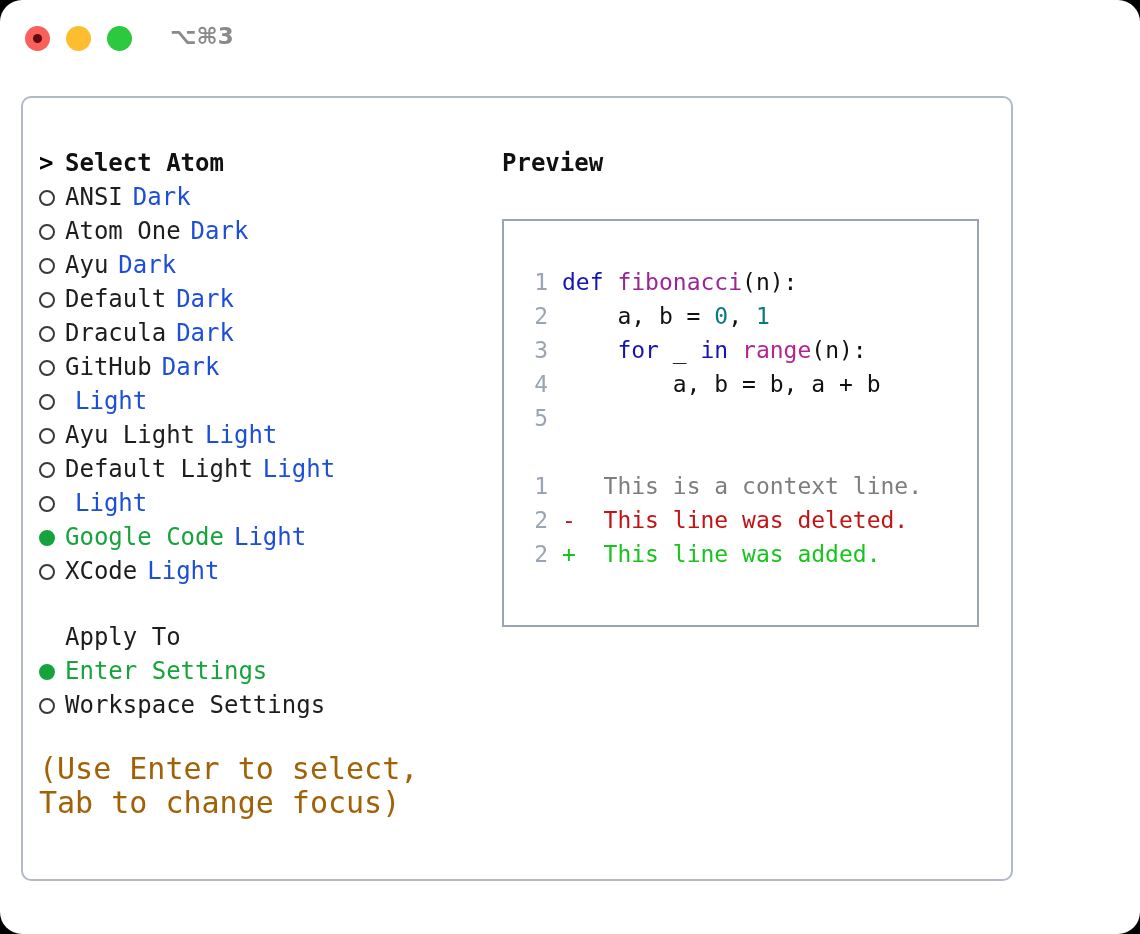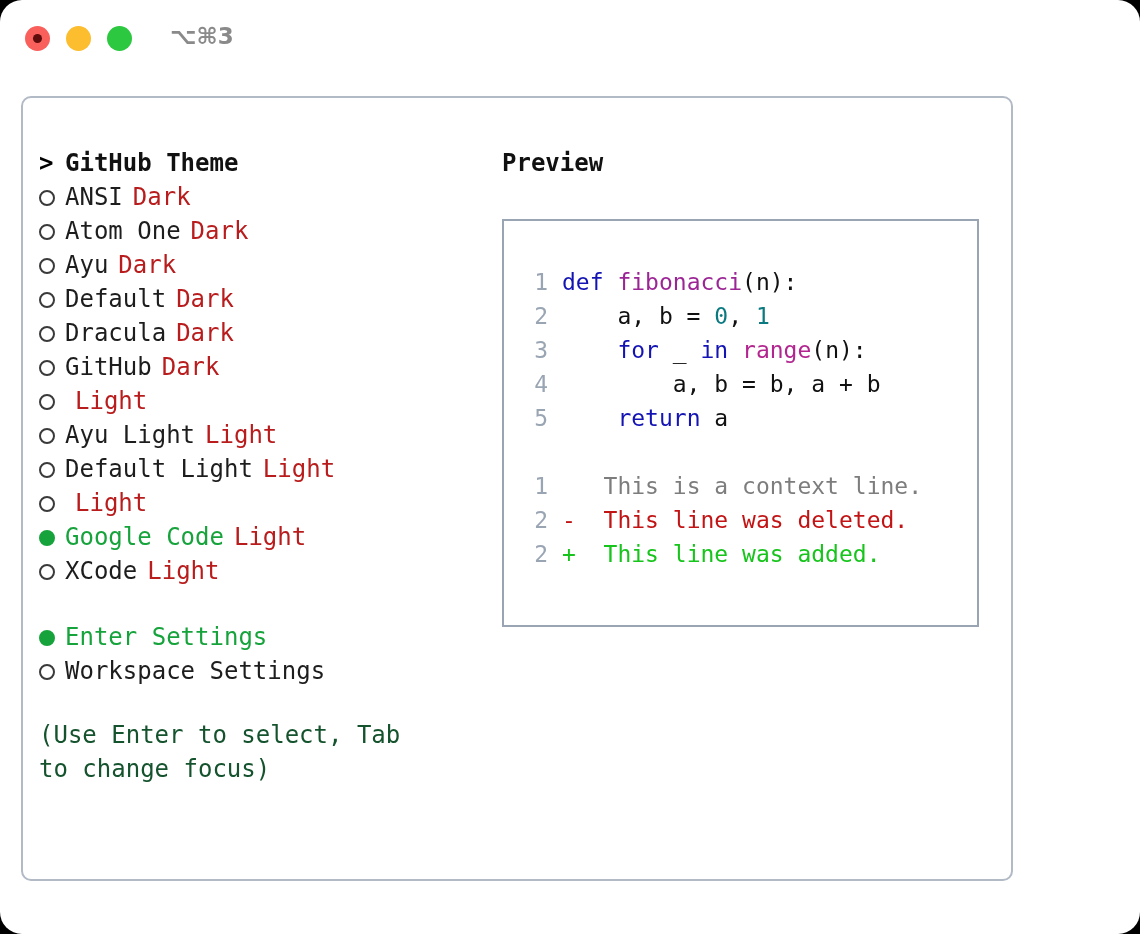--- a/index.html
+++ b/index.html
@@ -140,39 +140,39 @@
     background: transparent;
     box-sizing: content-box;
   }
   .bullet.sel::before {
     background: #17a33c;
     border-color: #17a33c;
   }
   .label { color: #1d1d1d; }
   .label.sel { color: #17a33c; text-align: center; }
   .variant {
-    color: #b91c1c;
+    color: #1d4ed8;
     margin-left: 10px;
   }
 
   .spacer-sm { height: 32px; }
 
   .section-title {
     height: 34px;
     line-height: 34px;
     font-size: 24px;
     color: #1d1d1d;
     padding-left: 26px;
   }
 
   .hint {
     margin-top: 30px;
-    font-size: 24px;
-    line-height: 34px;
-    color: #14532d;
+    font-size: 30px;
+    line-height: 34px;
+    color: #a16207;
     width: 400px;
   }
 
   
   .right {
     position: absolute;
     left: 479px;
     top: 48px;
     width: 500px;
   }
@@ -231,21 +231,21 @@
     <div class="shortcut">⌥⌘3</div>
   </div>
 
   <div class="panel">
     <div class="cols">
 
       <div class="left">
 
         <div class="row heading-row">
           <span class="marker">&gt;</span>
-          <span class="label">GitHub Theme</span>
+          <span class="label">Select Atom</span>
         </div>
 
         <div class="row">
           <span class="bullet"></span>
           <span class="label">ANSI</span>
           <span class="variant">Dark</span>
         </div>
 
         <div class="row">
           <span class="bullet"></span>
@@ -306,20 +306,21 @@
         </div>
 
         <div class="row">
           <span class="bullet"></span>
           <span class="label">XCode</span>
           <span class="variant">Light</span>
         </div>
 
         <div class="spacer-sm"></div>
 
+        <div class="section-title">Apply To</div>
 
         <div class="row">
           <span class="bullet sel"></span>
           <span class="label sel">Enter Settings</span>
         </div>
 
         <div class="row">
           <span class="bullet"></span>
           <span class="label">Workspace Settings</span>
         </div>
@@ -347,21 +348,20 @@
             <span class="code-body"><span class="tok-txt">    </span><span class="tok-kw">for</span><span class="tok-txt"> _ </span><span class="tok-kw">in</span> <span class="tok-fn2">range</span><span class="tok-txt">(n):</span></span>
           </div>
 
           <div class="code-line">
             <span class="ln">4</span>
             <span class="code-body"><span class="tok-txt">        a, b = b, a + b</span></span>
           </div>
 
           <div class="code-line">
             <span class="ln">5</span>
-            <span class="code-body"><span class="tok-txt">    </span><span class="tok-kw">return</span><span class="tok-txt"> a</span></span>
           </div>
 
           <div class="diff-gap"></div>
 
           <div class="code-line">
             <span class="ln">1</span>
             <span class="code-body diff-ctx"> </span>
             <span class="code-body diff-ctx">&nbsp;&nbsp;<span>This is a context line.</span></span>
           </div>
 

